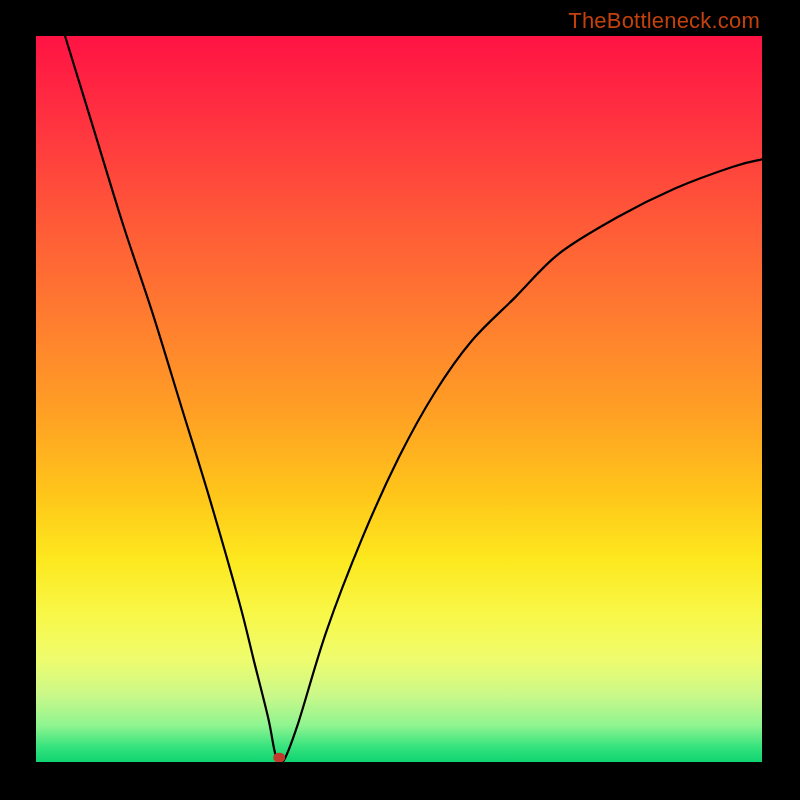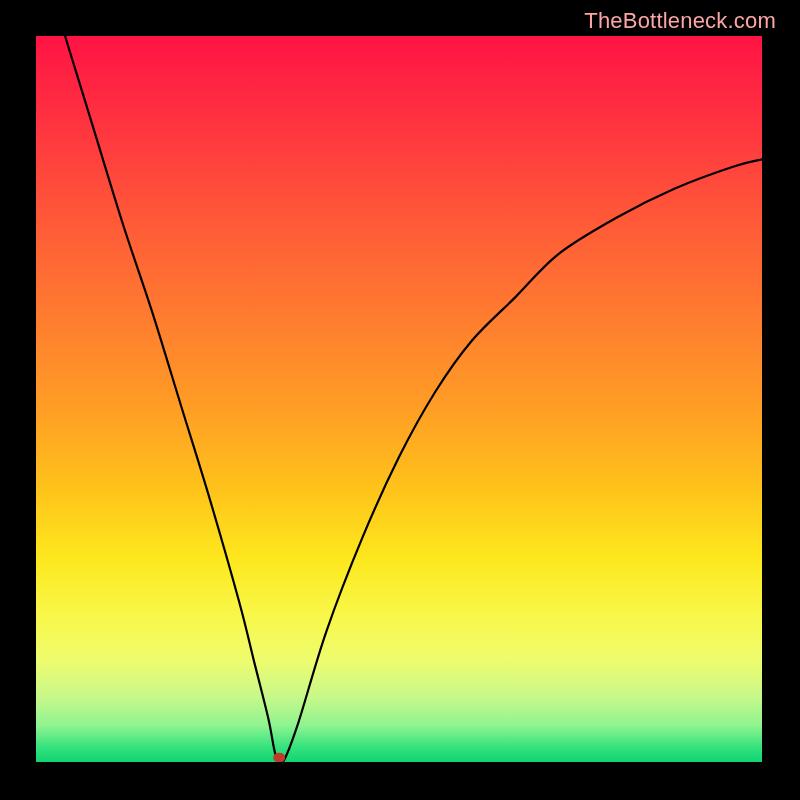--- a/index.html
+++ b/index.html
@@ -37,22 +37,22 @@
       #eefc6e 86%,
       #c8f88a 91%,
       #8ef490 95%,
       #34e27d 98%,
       #10d471 100%
     );
   }
   .watermark {
     position: absolute;
     top: 8px;
-    right: 24px;
-    color: #fca5a5;
+    right: 40px;
+    color: #c2410c;
     font-size: 22px;
     font-weight: 400;
     letter-spacing: 0.2px;
     user-select: none;
   }
   svg.curve {
     position: absolute;
     left: 0;
     top: 0;
     width: 726px;

